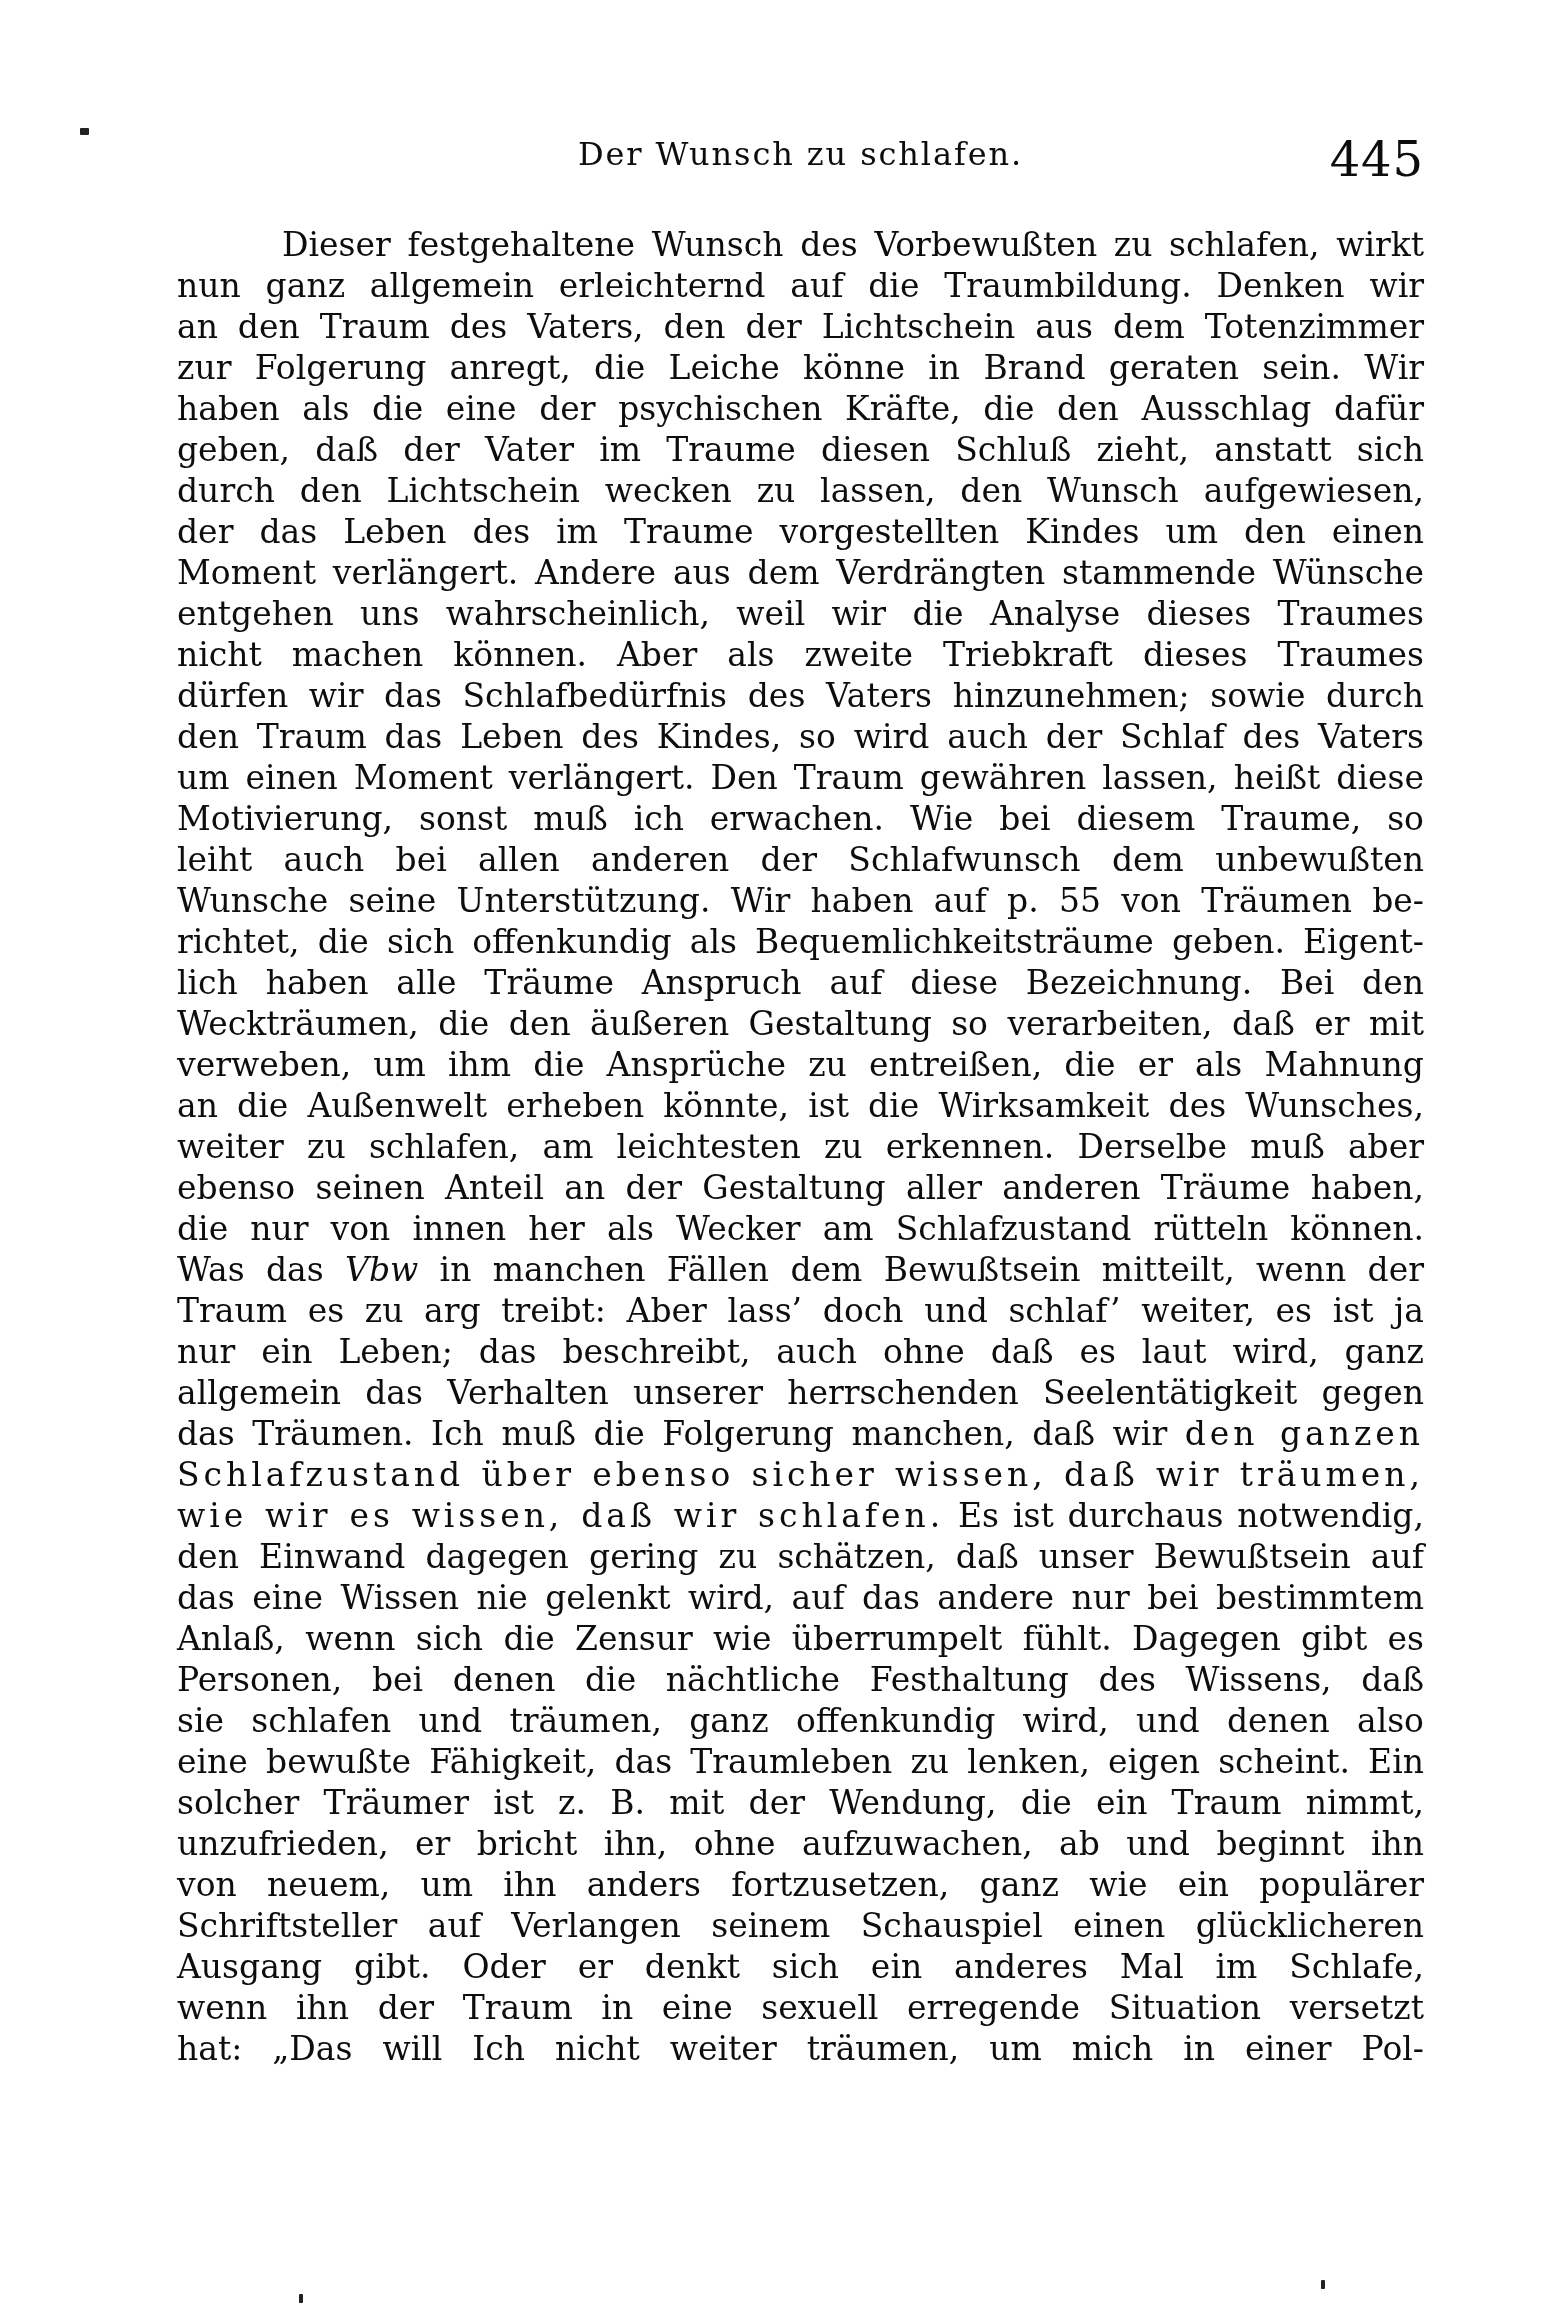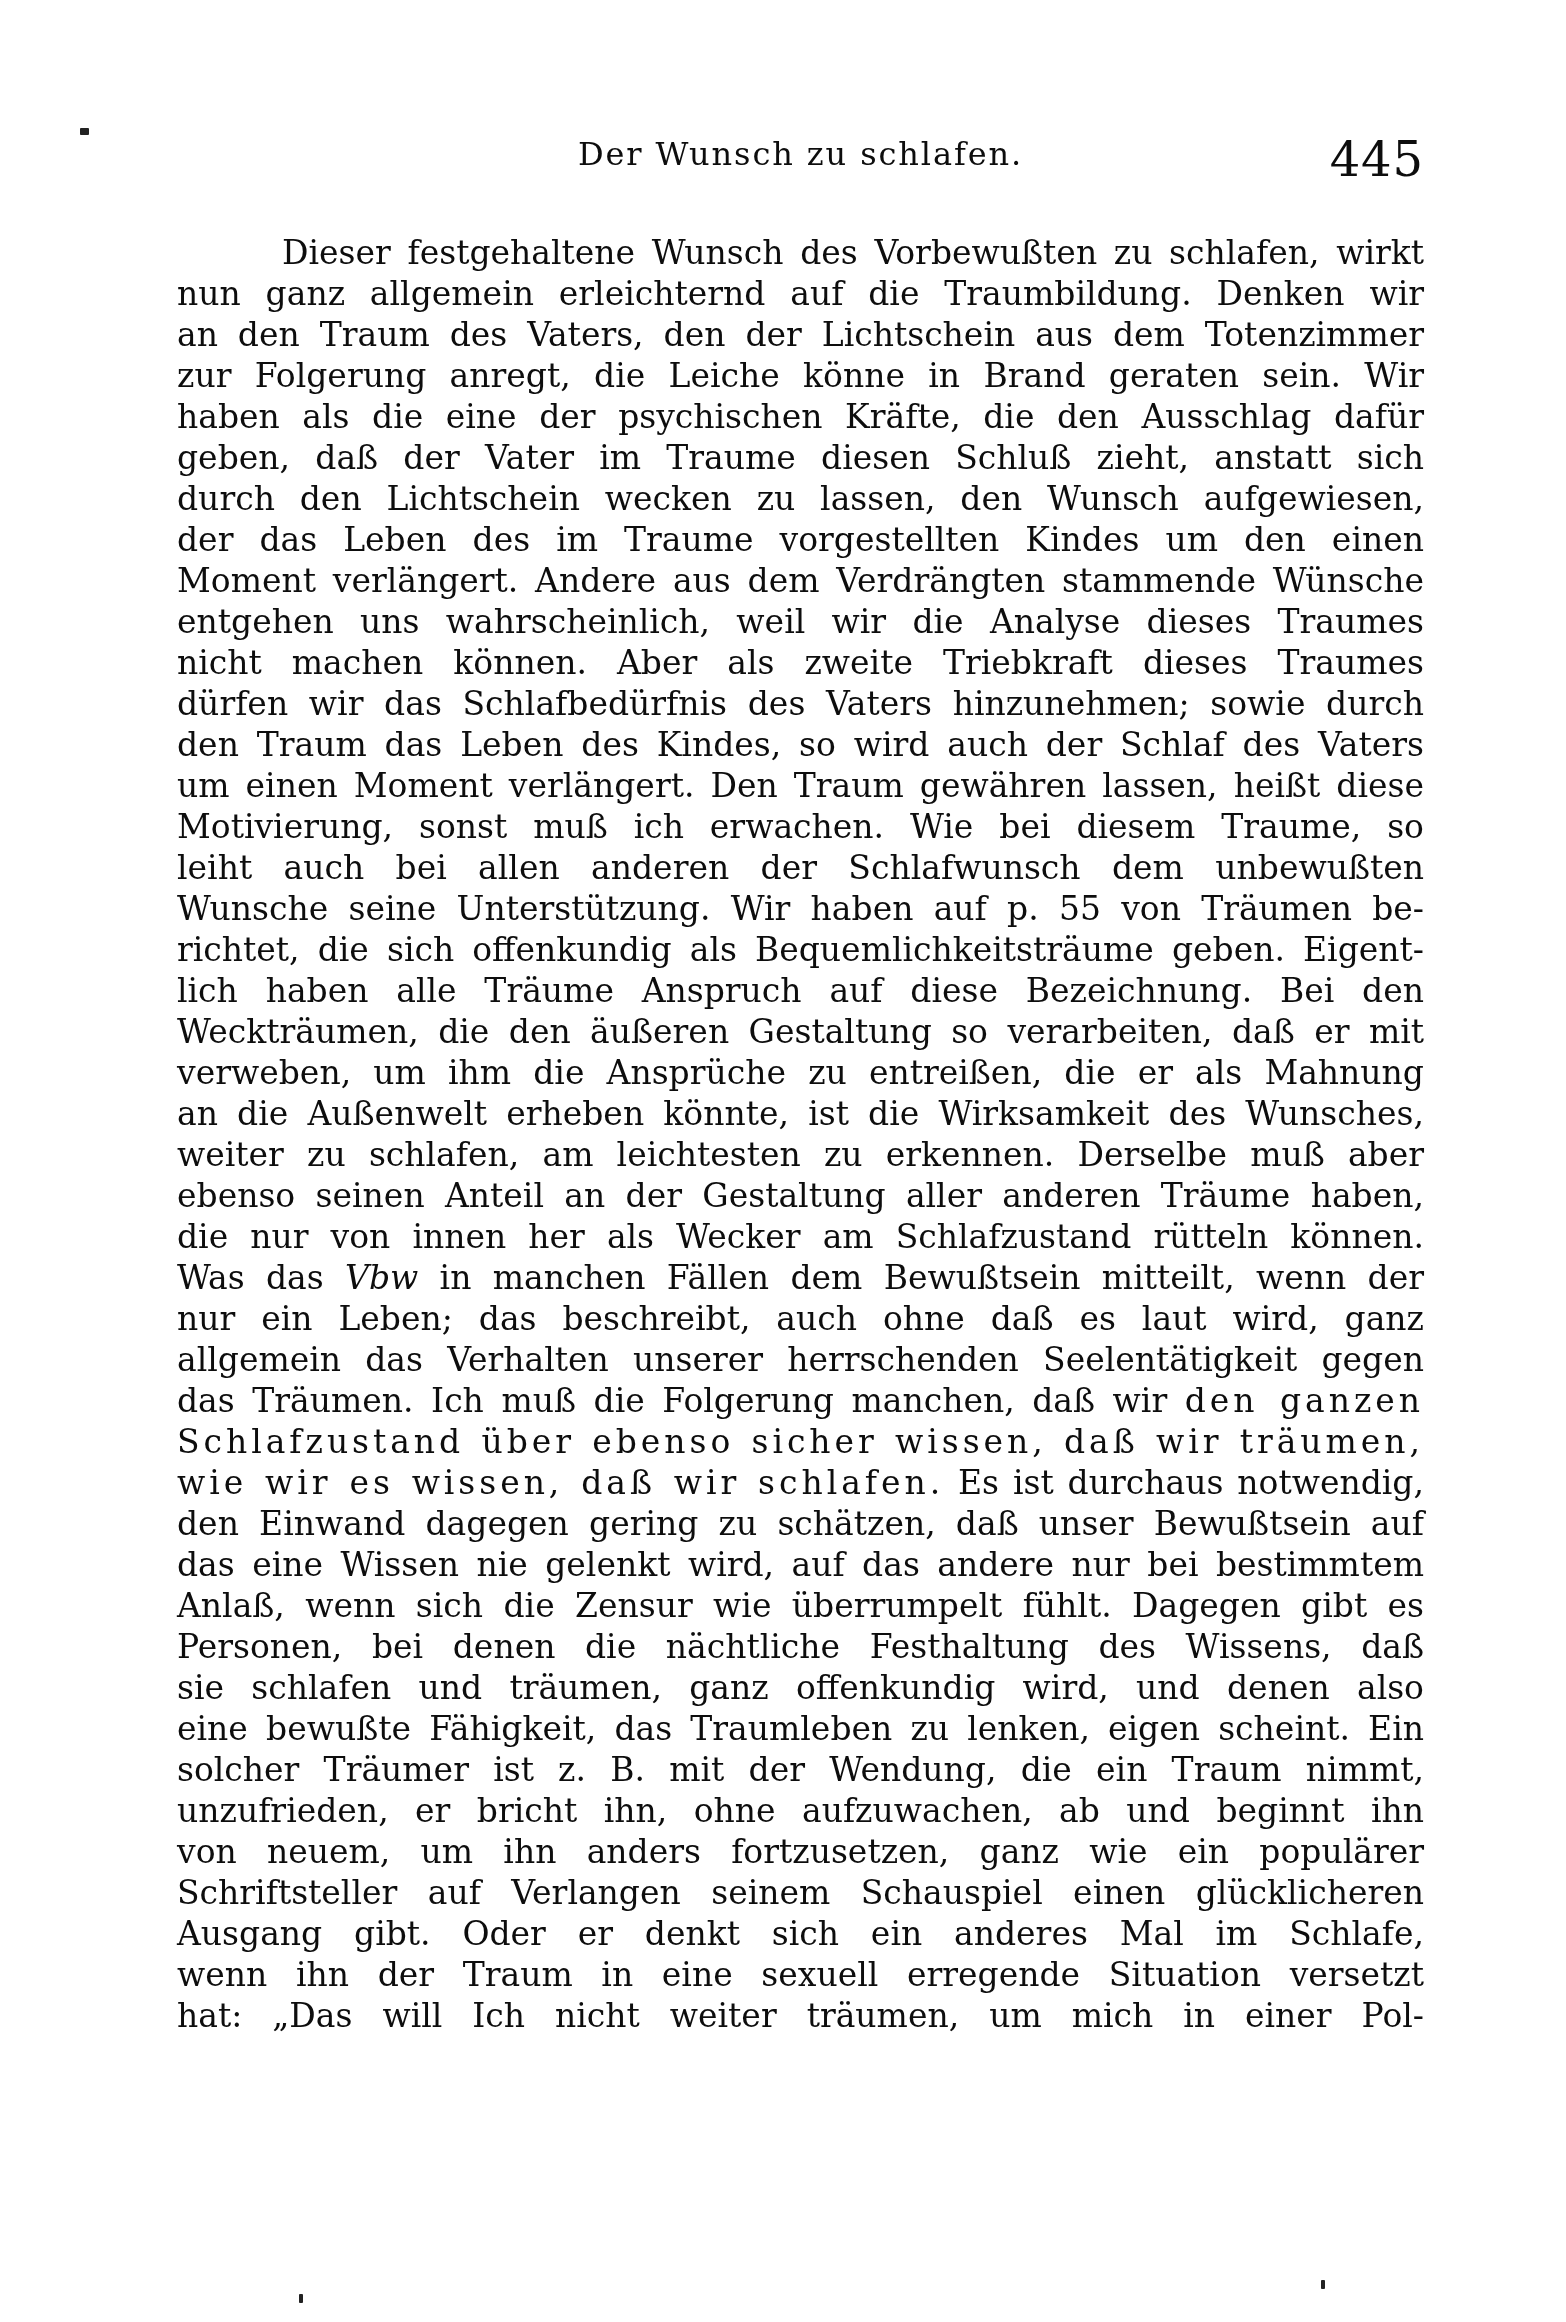--- a/index.html
+++ b/index.html
@@ -34,21 +34,21 @@
   }
   .page-number {
     position: absolute;
     right: 0;
     top: -3.8px;
     font-size: 48px;
     letter-spacing: 0.9px;
   }
   .text-block {
     position: absolute;
-    top: 232px;
+    top: 224px;
     left: 177px;
     width: 1247px;
     font-size: 33px;
   }
   .line {
     height: 41px;
     line-height: 41px;
     text-align: justify;
     text-align-last: justify;
     white-space: nowrap;
@@ -99,20 +99,21 @@
       <div class="line"><span>Wunsche seine Unterstützung.  Wir haben auf p. 55 von Träumen be-</span></div>
       <div class="line"><span>richtet, die sich offenkundig als Bequemlichkeitsträume geben.  Eigent-</span></div>
       <div class="line"><span>lich haben alle Träume Anspruch auf diese Bezeichnung.  Bei den</span></div>
       <div class="line"><span>Weckträumen, die den äußeren Gestaltung so verarbeiten, daß er mit</span></div>
       <div class="line"><span>verweben, um ihm die Ansprüche zu entreißen, die er als Mahnung</span></div>
       <div class="line"><span>an die Außenwelt erheben könnte, ist die Wirksamkeit des Wunsches,</span></div>
       <div class="line"><span>weiter zu schlafen, am leichtesten zu erkennen.  Derselbe muß aber</span></div>
       <div class="line"><span>ebenso seinen Anteil an der Gestaltung aller anderen Träume haben,</span></div>
       <div class="line"><span>die nur von innen her als Wecker am Schlafzustand rütteln können.</span></div>
       <div class="line"><span>Was das </span><span class="seg-italic">Vbw</span><span> in manchen Fällen dem Bewußtsein mitteilt, wenn der</span></div>
+      <div class="line"><span>Traum es zu arg treibt: Aber lass’ doch und schlaf’ weiter, es ist ja</span></div>
       <div class="line"><span>nur ein Leben; das beschreibt, auch ohne daß es laut wird, ganz</span></div>
       <div class="line"><span>allgemein das Verhalten unserer herrschenden Seelentätigkeit gegen</span></div>
       <div class="line"><span>das Träumen.  Ich muß die Folgerung manchen, daß wir </span><span class="seg-spaced">den ganzen</span></div>
       <div class="line"><span class="seg-spaced">Schlafzustand über ebenso sicher wissen, daß wir träumen,</span></div>
       <div class="line"><span class="seg-spaced">wie wir es wissen, daß wir schlafen.</span><span>  Es ist durchaus notwendig,</span></div>
       <div class="line"><span>den Einwand dagegen gering zu schätzen, daß unser Bewußtsein auf</span></div>
       <div class="line"><span>das eine Wissen nie gelenkt wird, auf das andere nur bei bestimmtem</span></div>
       <div class="line"><span>Anlaß, wenn sich die Zensur wie überrumpelt fühlt.  Dagegen gibt es</span></div>
       <div class="line"><span>Personen, bei denen die nächtliche Festhaltung des Wissens, daß</span></div>
       <div class="line"><span>sie schlafen und träumen, ganz offenkundig wird, und denen also</span></div>

